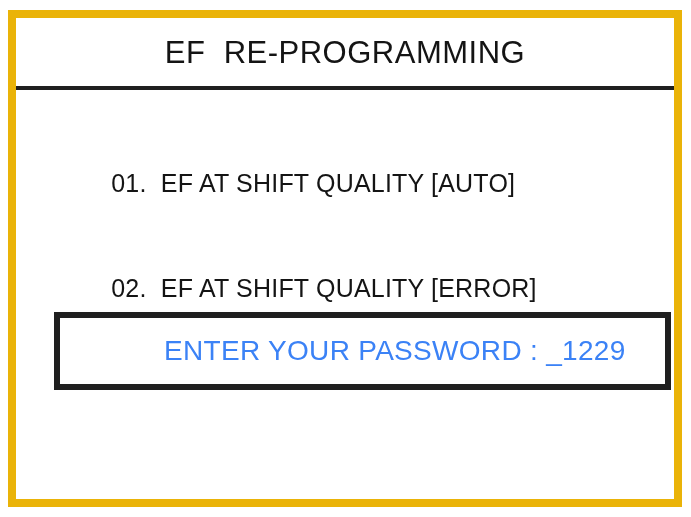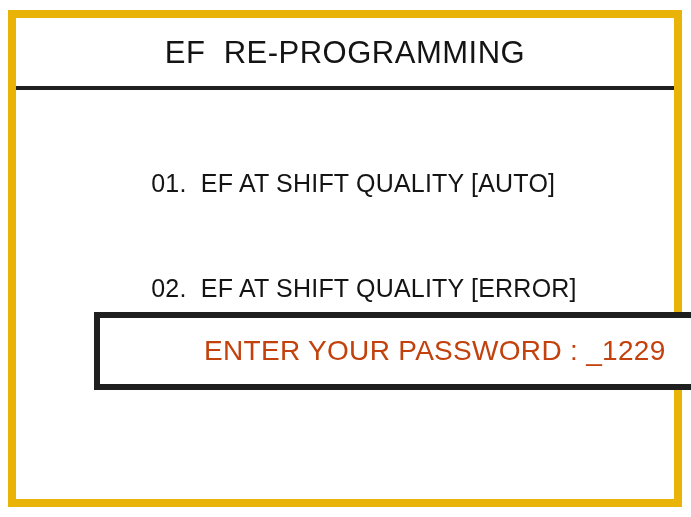--- a/index.html
+++ b/index.html
@@ -49,21 +49,20 @@
     font-weight: 400;
   }
 
   
   #body {
     position: absolute;
     left: 0;
     top: 72px;
     right: 0;
     bottom: 0;
-    margin-left: 40px;
   }
 
   #menu-list {
     position: absolute;
     left: 38px;
     top: 56px;
     right: 20px;
   }
   .menu-row {
     display: block;
@@ -93,21 +92,21 @@
     background: #ffffff;
     display: flex;
     align-items: center;
     justify-content: center;
   }
   #password-line {
     white-space: pre;
     font-size: 28px;
     line-height: 1;
     letter-spacing: 0.3px;
-    color: #c2410c;
+    color: #3b82f6;
     text-align: center;
   }
   .pw-label { display: inline; }
   .pw-value { display: inline; }
 </style>
 </head>
 <body>
 
 <div id="screen">
 

